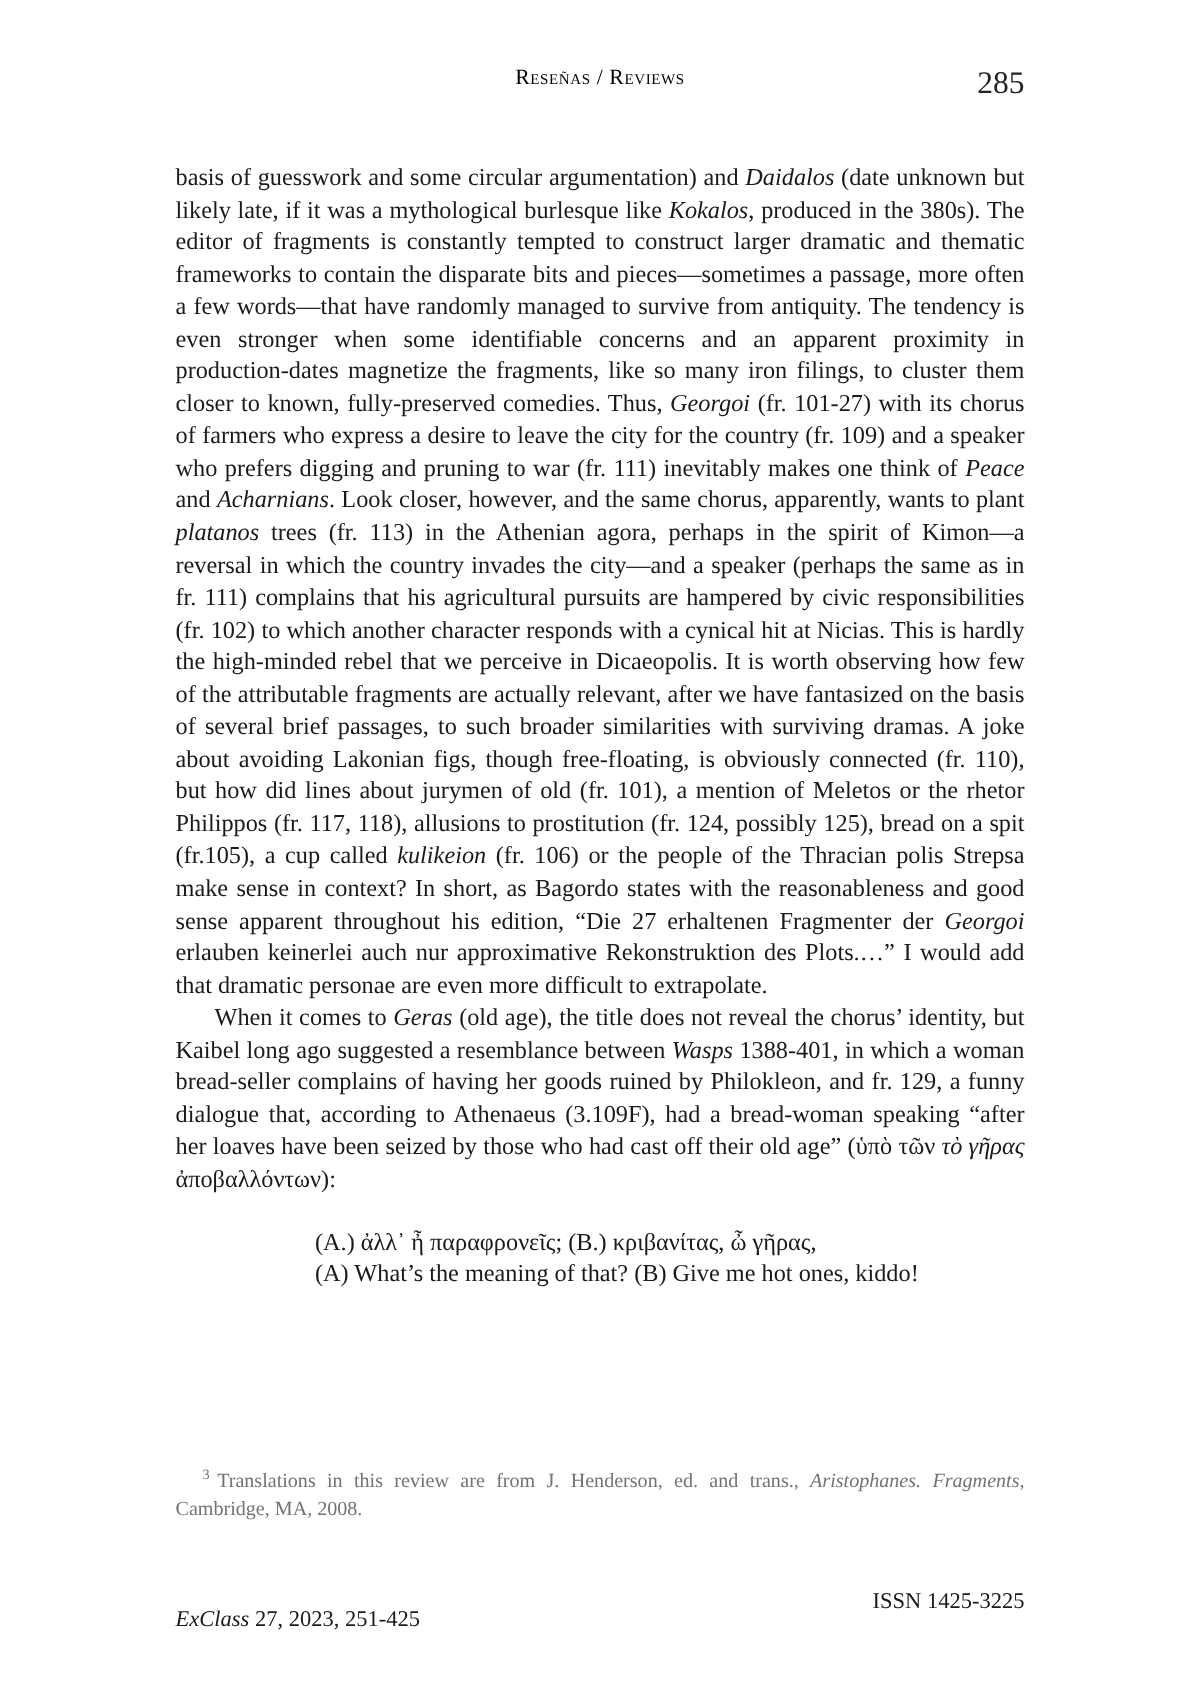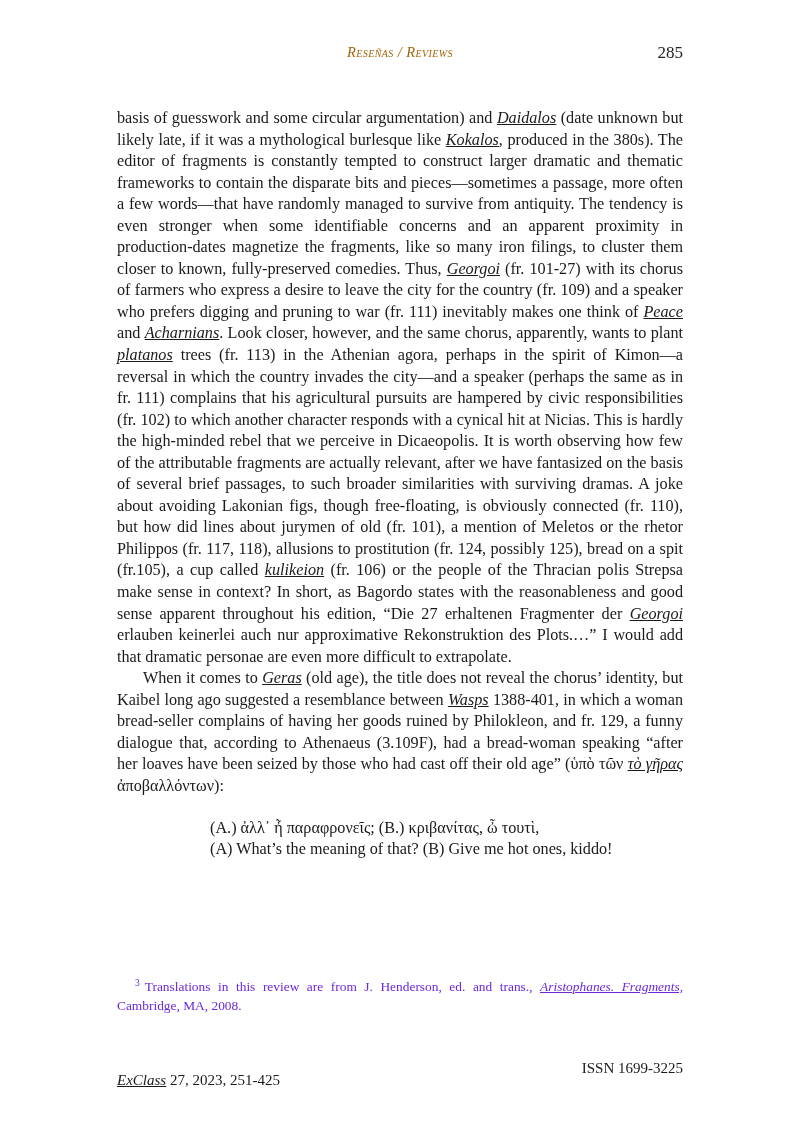--- a/index.html
+++ b/index.html
@@ -33,29 +33,28 @@
     height: 24px;
   }
   .rh-title {
     position: absolute;
     left: 0;
     width: 100%;
     text-align: center;
     font-size: 14.5px;
     font-variant: small-caps;
     letter-spacing: 0.4px;
-    color: #a16207;
+    color: #000000;
     white-space: nowrap;
-    font-style: italic;
   }
   .rh-pageno {
     position: absolute;
     right: 0;
     top: -1px;
-    font-size: 17px;
+    font-size: 21px;
     color: #222;
     text-align: center;
   }
 
   
   .content {
     position: absolute;
     left: 117px;
     top: 108px;
     width: 566px;
@@ -100,21 +99,21 @@
     position: absolute;
     left: 117px;
     top: 978px;
     width: 566px;
   }
   p.footnote {
     margin: 0;
     font-size: 13.4px;
     line-height: 18.6px;
     text-align: justify;
-    color: #6d28d9;
+    color: #737373;
   }
   .fn-marker {
     font-size: 9.5px;
     vertical-align: super;
     line-height: 0;
     margin-right: 5px;
     margin-left: 18px;
   }
 
   
@@ -131,47 +130,47 @@
     left: 0;
     top: 12px;
     white-space: nowrap;
   }
   .footer-right {
     position: absolute;
     right: 0;
     top: 0;
     white-space: nowrap;
   }
-  i, .ital { font-style: italic; text-decoration: underline; }
+  i, .ital { font-style: italic; }
 </style>
 </head>
 <body>
 
 <div class="page">
 
   <div class="running-head">
     <div class="rh-title">Reseñas / Reviews</div>
     <div class="rh-pageno">285</div>
   </div>
 
   <div class="content">
 
     <p class="body-par" id="par1">basis of guesswork and some circular argumentation) and <i>Daidalos</i> (date unknown but likely late, if it was a mythological burlesque like <i>Kokalos</i>, produced in the 380s). The editor of fragments is constantly tempted to construct larger dramatic and thematic frameworks to contain the disparate bits and pieces—sometimes a passage, more often a few words—that have randomly managed to survive from antiquity. The tendency is even stronger when some identifiable concerns and an apparent proximity in production-dates magnetize the fragments, like so many iron filings, to cluster them closer to known, fully-preserved comedies. Thus, <i>Georgoi</i> (fr. 101-27) with its chorus of farmers who express a desire to leave the city for the country (fr. 109) and a speaker who prefers digging and pruning to war (fr. 111) inevitably makes one think of <i>Peace</i> and <i>Acharnians</i>. Look closer, however, and the same chorus, apparently, wants to plant <i>platanos</i> trees (fr. 113) in the Athenian agora, perhaps in the spirit of Kimon—a reversal in which the country invades the city—and a speaker (perhaps the same as in fr. 111) complains that his agricultural pursuits are hampered by civic responsibilities (fr. 102) to which another character responds with a cynical hit at Nicias. This is hardly the high-minded rebel that we perceive in Dicaeopolis. It is worth observing how few of the attributable fragments are actually relevant, after we have fantasized on the basis of several brief passages, to such broader similarities with surviving dramas. A joke about avoiding Lakonian figs, though free-floating, is obviously connected (fr. 110), but how did lines about jurymen of old (fr. 101), a mention of Meletos or the rhetor Philippos (fr. 117, 118), allusions to prostitution (fr. 124, possibly 125), bread on a spit (fr.105), a cup called <i>kulikeion</i> (fr. 106) or the people of the Thracian polis Strepsa make sense in context? In short, as Bagordo states with the reasonableness and good sense apparent throughout his edition, “Die 27 erhaltenen Fragmenter der <i>Georgoi</i> erlauben keinerlei auch nur approximative Rekonstruktion des Plots.…” I would add that dramatic personae are even more difficult to extrapolate.</p>
 
     <p class="body-par indented" id="par2">When it comes to <i>Geras</i> (old age), the title does not reveal the chorus’ identity, but Kaibel long ago suggested a resemblance between <i>Wasps</i> 1388-401, in which a woman bread-seller complains of having her goods ruined by Philokleon, and fr. 129, a funny dialogue that, according to Athenaeus (3.109F), had a bread-woman speaking “after her loaves have been seized by those who had cast off their old age” (ὑπὸ τῶν <i>τὸ γῆρας</i> ἀποβαλλόντων):</p>
 
     <div class="quote-block" id="quote">
-        <p class="quote-line greek">(A.) ἀλλ᾽ ἦ παραφρονεῖς; (B.) κριβανίτας, ὦ τουτὶ,</p>
+        <p class="quote-line greek">(A.) ἀλλ᾽ ἦ παραφρονεῖς; (B.) κριβανίτας, ὦ γῆρας,</p>
         <p class="quote-line greek">(A) What’s the meaning of that? (B) Give me hot ones, kiddo!</p>
       </div>
 
   </div>
 
   <div class="footnote-area">
     <p class="footnote" id="fn"><span class="fn-marker">3</span>Translations in this review are from J. Henderson, ed. and trans., <i>Aristophanes. Fragments,</i> Cambridge, MA, 2008.</p>
   </div>
 
   <div class="footer">
     <div class="footer-left" id="footleft"><i>ExClass</i> 27, 2023, 251-425</div>
-    <div class="footer-right">ISSN 1699-3225</div>
+    <div class="footer-right">ISSN 1425-3225</div>
   </div>
 
 </div>
 
 </body></html>

